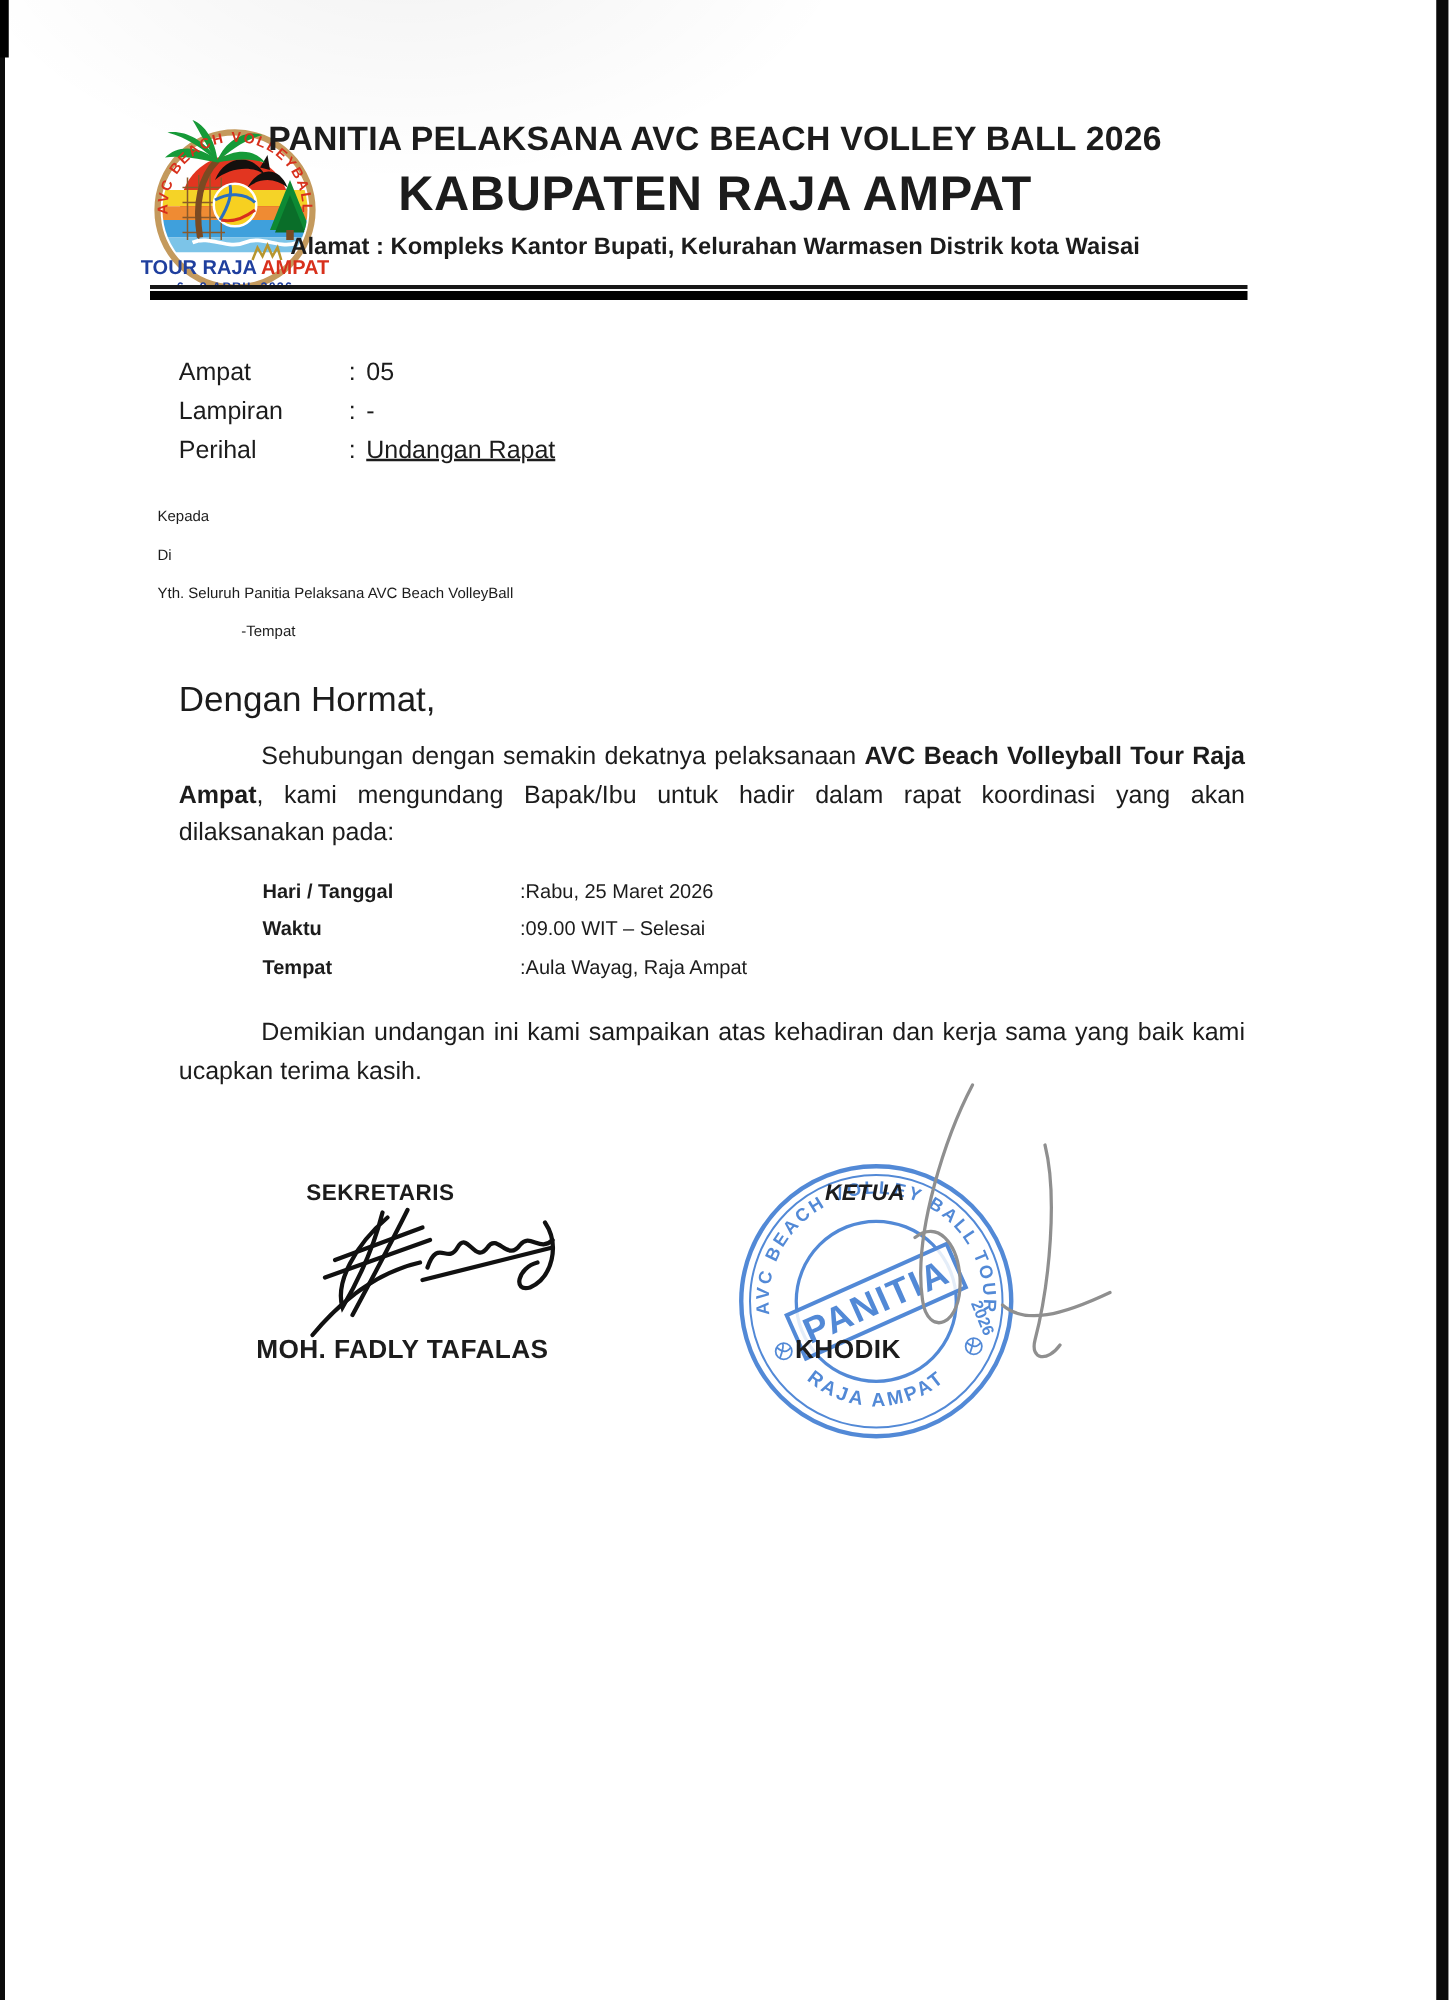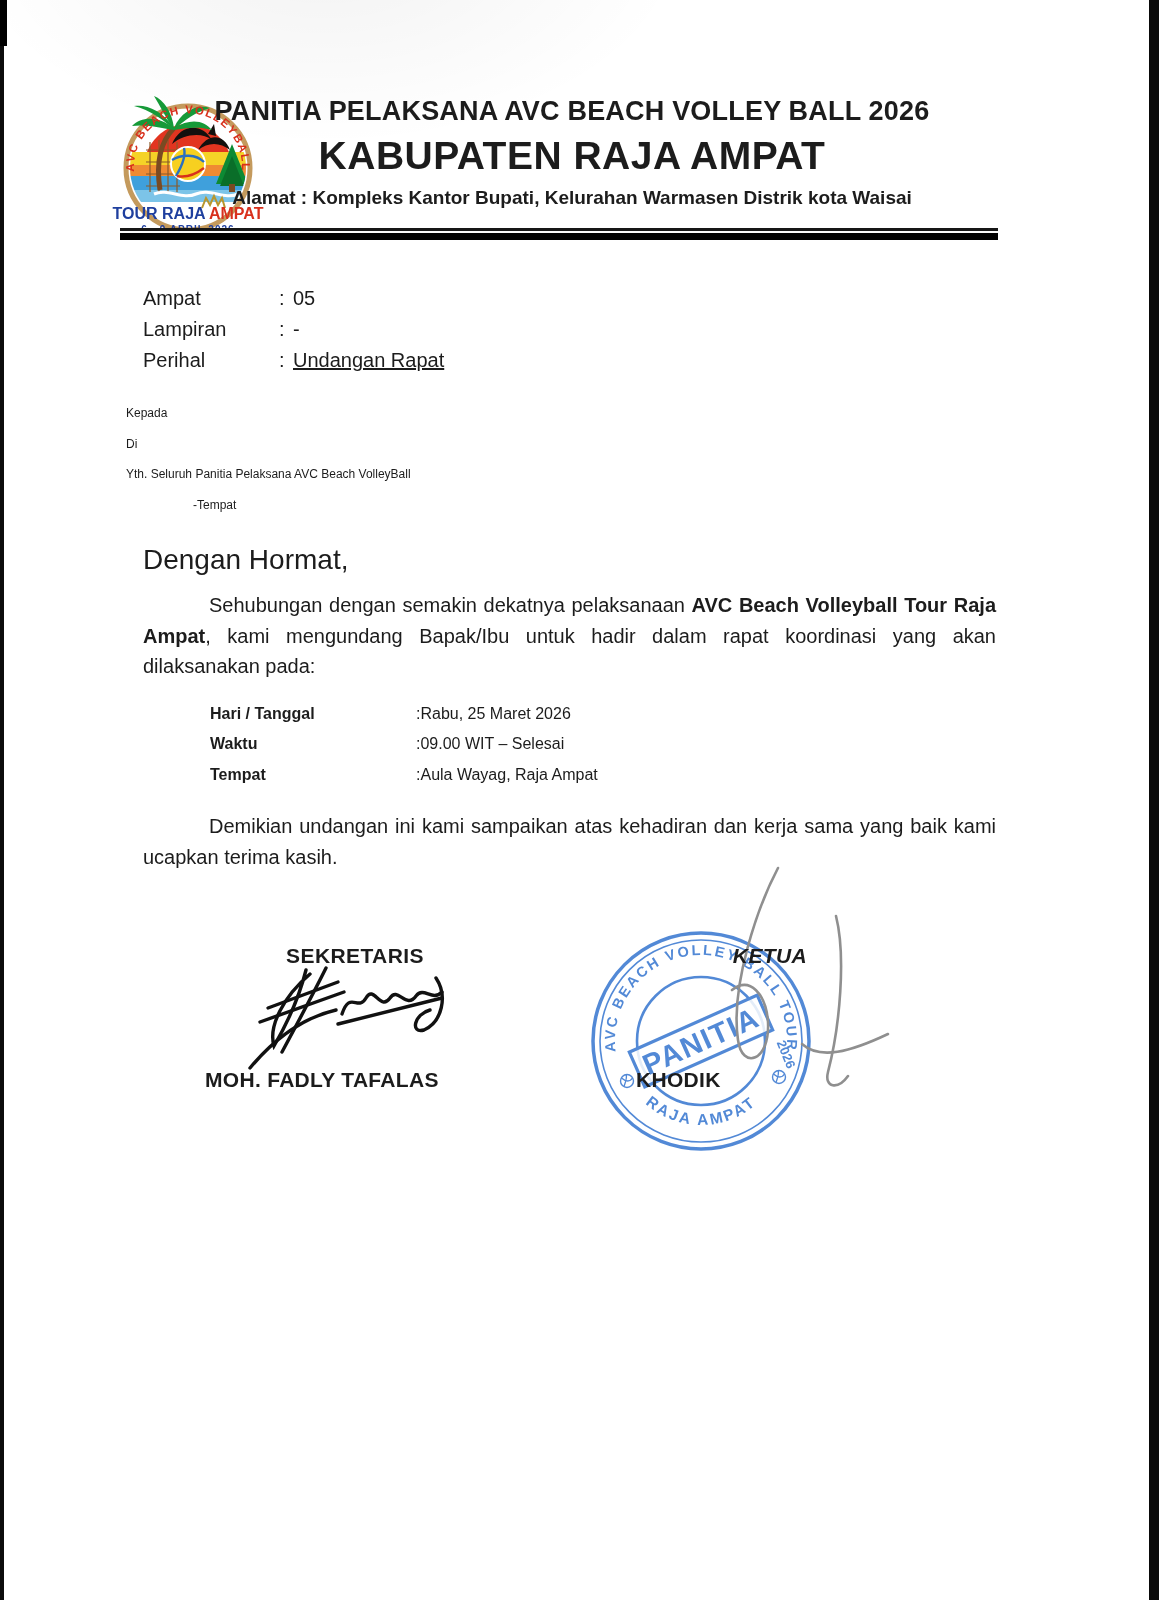--- a/index.html
+++ b/index.html
@@ -32,22 +32,22 @@
   .indent1{padding-left:67px;}
   .salutation{position:absolute;left:143px;top:544px;font-size:28px;}
   .para{position:absolute;left:143px;width:853px;font-size:20px;line-height:30.6px;
     text-align:justify;text-indent:66px;margin:0;}
   .p1{top:590px;}
   .p2{top:811px;}
   .details{position:absolute;left:210px;top:699px;font-size:16px;line-height:30.4px;}
   .det-row{display:flex;}
   .det-label{width:206px;font-weight:bold;}
   
-  .sig-title{position:absolute;top:944px;width:220px;text-align:center;
-    font-size:21px;font-weight:bold;letter-spacing:0.4px;z-index:5;}
+  .sig-title{position:absolute;top:944px;width:220px;
+    font-size:18px;font-weight:bold;letter-spacing:0.4px;z-index:5;}
   .sig-name{position:absolute;top:1068px;width:300px;text-align:left;
     font-size:21px;font-weight:bold;letter-spacing:0.3px;z-index:5;}
   .sig-left-title{left:245px;}
   .sig-left-name{left:205px;}
   .sig-right-title{left:660px;font-style:italic;}
   .sig-right-name{left:636px;}
   .sig-ink-black{position:absolute;left:238px;top:960px;z-index:4;}
   .stamp{position:absolute;left:586px;top:926px;z-index:2;opacity:0.88;}
   .sig-ink-gray{position:absolute;left:686px;top:864px;z-index:3;}
   .logo{position:absolute;left:98px;top:90px;}

